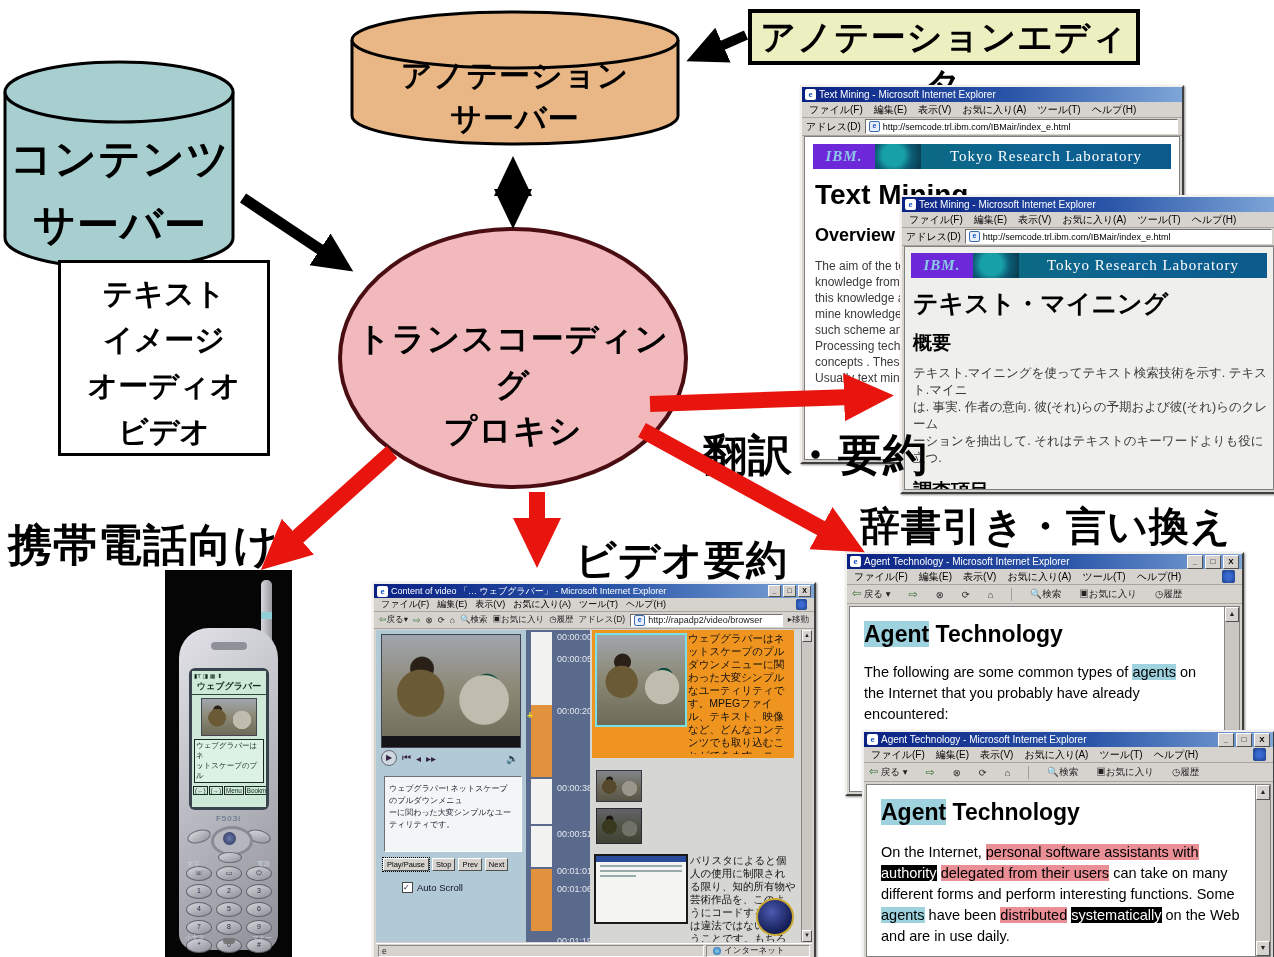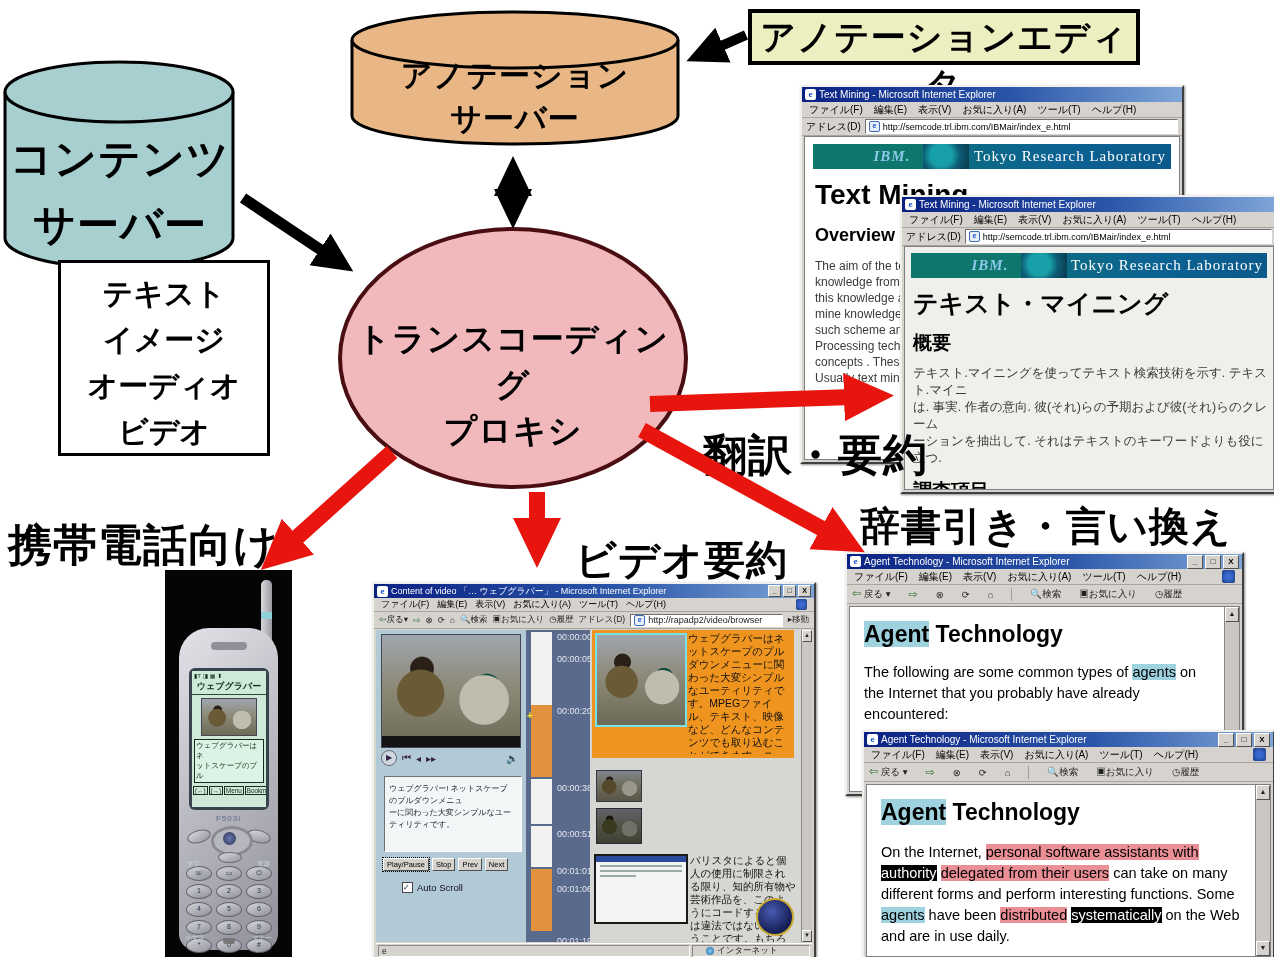--- a/index.html
+++ b/index.html
@@ -30,22 +30,22 @@
           display:flex;align-items:center;gap:3px;padding:0 3px;font-size:9px;overflow:hidden;}
   .aico{width:9px;height:9px;background:#e8f0ff;border:1px solid #3a6ab0;border-radius:2px;color:#1550c8;
         font-size:7px;line-height:8px;text-align:center;font-weight:bold;flex:0 0 auto;}
   .tools{height:18px;display:flex;align-items:center;gap:18px;padding:0 5px;font-size:9.5px;color:#222;
          border-bottom:1px solid #a8a5a0;background:#d6d3ce;white-space:nowrap;overflow:hidden;}
   .tglyph{font-size:11px;color:#2a6a2a;}
   .tsep{width:1px;height:13px;background:#a0a0a0;}
   .page{position:absolute;left:2px;right:2px;bottom:2px;background:#fff;overflow:hidden;
         border:1px solid #808080;}
   .banner{display:flex;height:25px;}
-  .blogo{width:62px;background:#0f766e;color:#8cc8e8;display:flex;align-items:center;justify-content:center;
-         font-family:"Liberation Serif",serif;font-style:italic;font-weight:bold;font-size:15px;letter-spacing:1px;padding-left:48px;}
+  .blogo{width:62px;background:#6d28d9;color:#8cc8e8;display:flex;align-items:center;justify-content:center;
+         font-family:"Liberation Serif",serif;font-style:italic;font-weight:bold;font-size:15px;letter-spacing:1px;}
   .bglobe{width:46px;background:radial-gradient(circle at 40% 45%,#18a0a8 0 35%,#0c5c74 60%,#09384c 100%);}
   .brest{flex:1;background:linear-gradient(90deg,#0c6a84 0%,#0c6292 45%,#0b5a8c 100%);color:#fff;
          font-family:"Liberation Serif",serif;font-size:15px;display:flex;align-items:center;justify-content:center;
          letter-spacing:1px;white-space:nowrap;overflow:hidden;}
   .hb{background:#9ed2de;}
   .hp{background:#ea8f96;}
   .hk{background:#000;color:#fff;}
   .scrollv{position:absolute;top:0;right:0;bottom:0;width:14px;background:#cac7c2;
            border-left:1px solid #888;display:flex;flex-direction:column;justify-content:space-between;}
   .sbtn{height:13px;background:#d6d3ce;border:1px solid;border-color:#fff #505050 #505050 #fff;
@@ -395,21 +395,21 @@
       </div>
 
       <div class="scrollv" style="width:10px;">
         <span class="sbtn" style="height:10px;font-size:6px;line-height:9px;">▲</span>
         <span class="sbtn" style="height:10px;font-size:6px;line-height:9px;">▼</span>
       </div>
     </div>
 
     <div class="abs" style="left:2px;right:2px;bottom:2px;height:13px;background:#d6d3ce;border-top:1px solid #fff;display:flex;align-items:center;font-size:8.5px;color:#222;">
       <span style="flex:1;border:1px solid;border-color:#888 #fff #fff #888;height:10px;margin:0 2px;padding:0 3px;">e</span>
-      <span style="width:90px;border:1px solid;border-color:#888 #fff #fff #888;height:10px;margin-right:2px;display:flex;align-items:center;gap:3px;padding:0 13px;">
+      <span style="width:90px;border:1px solid;border-color:#888 #fff #fff #888;height:10px;margin-right:2px;display:flex;align-items:center;gap:3px;padding:0 6px;">
         <span style="width:8px;height:8px;border-radius:50%;background:radial-gradient(circle,#8ad0f0,#1a60a8);"></span>
         <span>インターネット</span>
       </span>
     </div>
   </div>
 
   <div id="phone" class="abs" style="left:165px;top:570px;width:127px;height:387px;z-index:2;">
     <div class="pantenna"></div>
     <div class="pband"></div>
     <div class="pbody">

